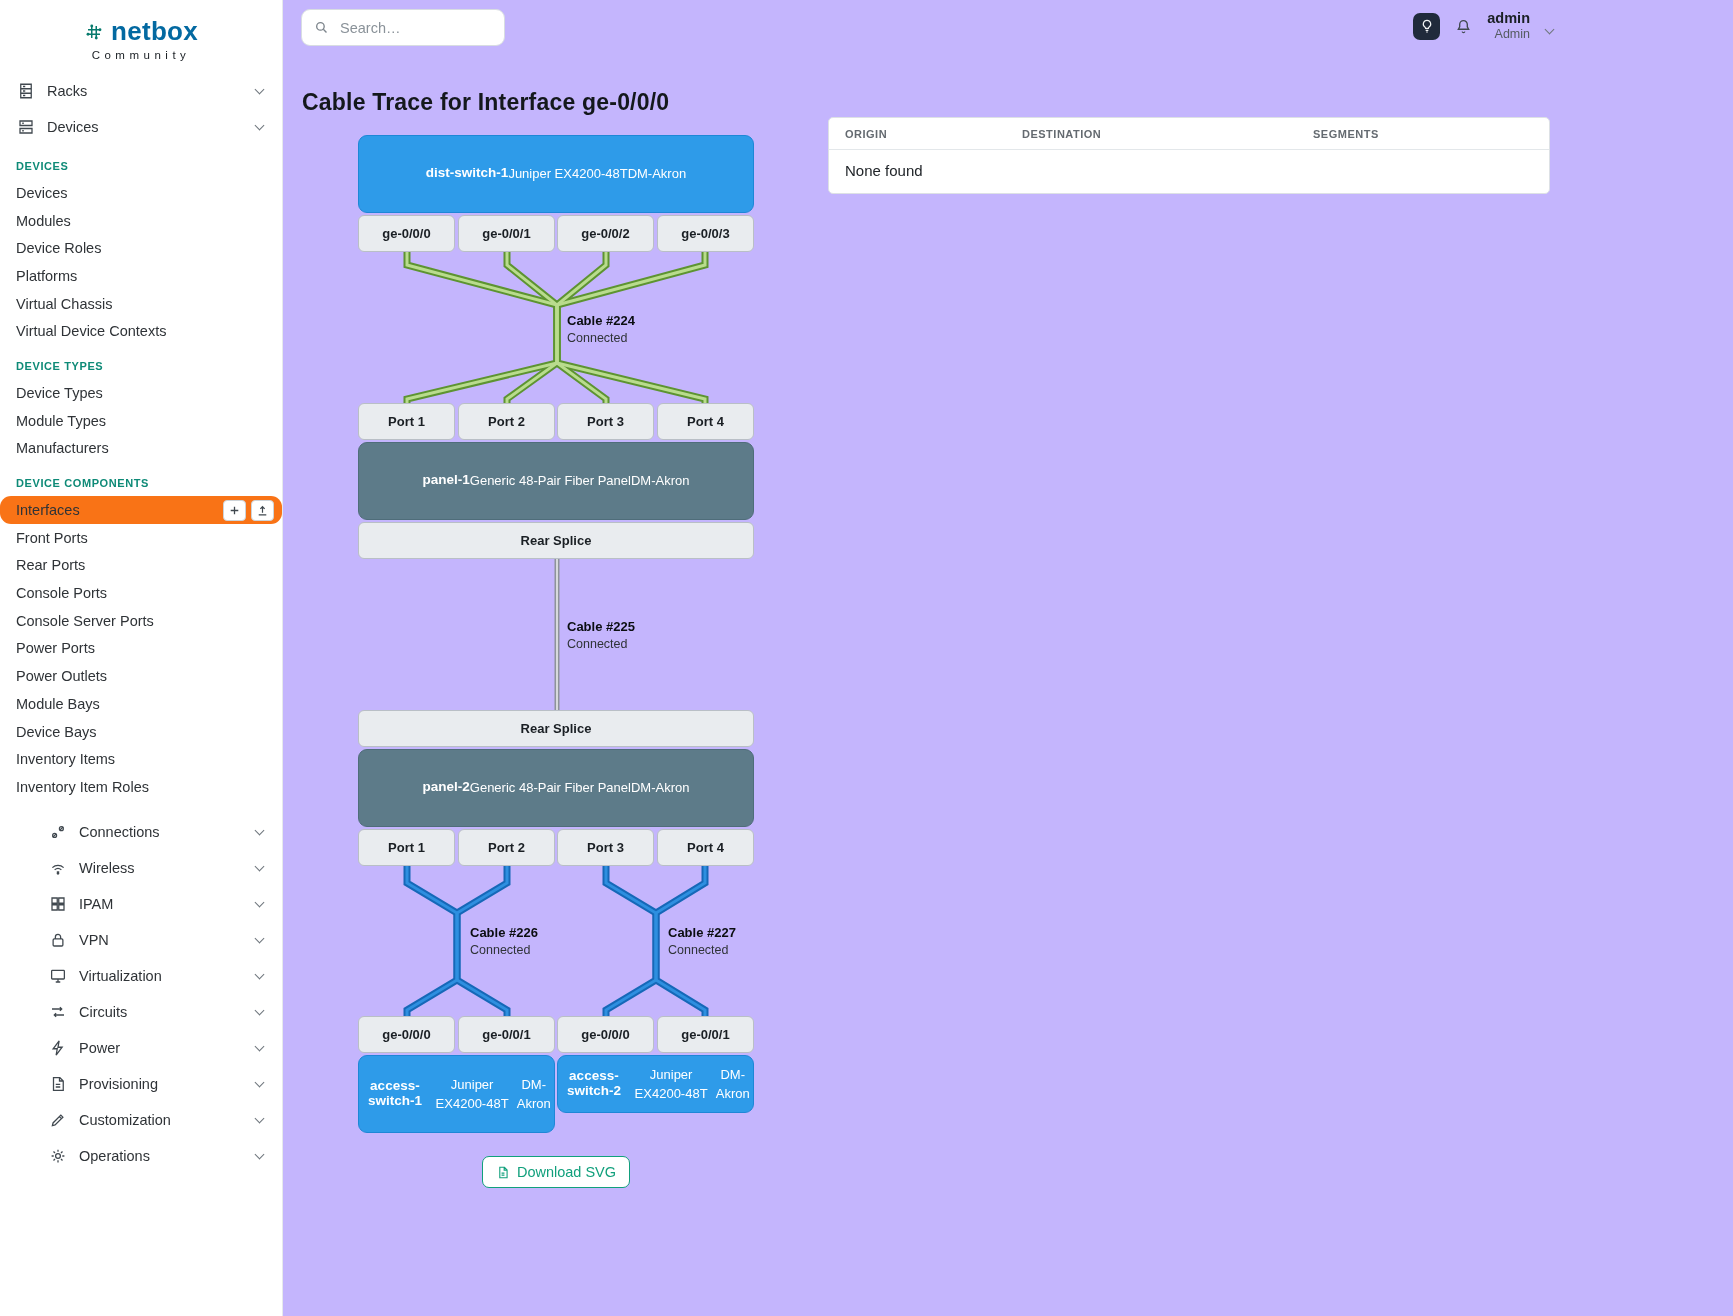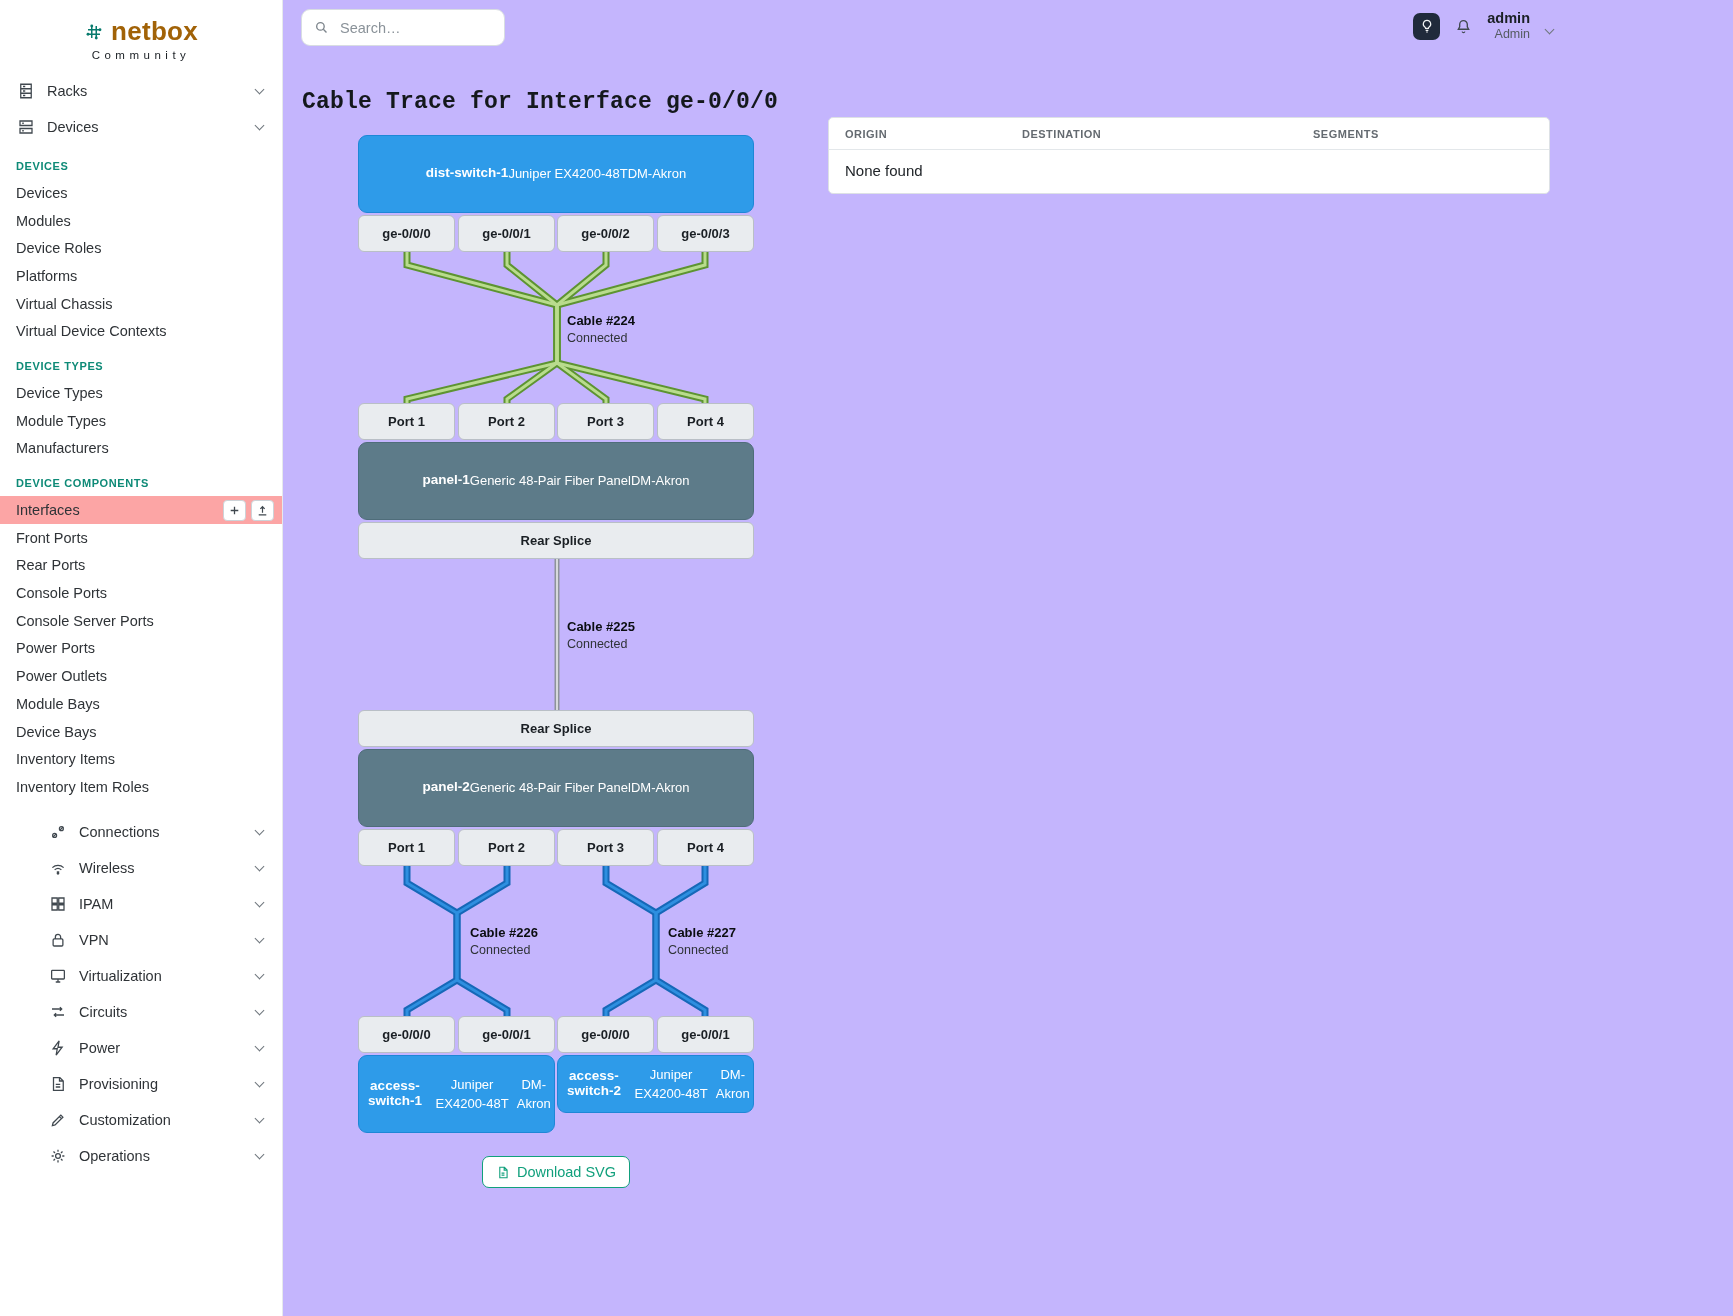--- a/index.html
+++ b/index.html
@@ -7,32 +7,32 @@
   body {
     width:1733px; height:1316px; overflow:hidden;
     font-family:"Liberation Sans", sans-serif;
     background:#ffffff; display:flex; color:#2f3337;
   }
   
   .sidebar { width:283px; min-width:283px; height:100%; background:#fff;
     border-right:1px solid #e6e9ec; padding-top:10px; overflow:hidden; }
   .logo-wrap { text-align:center; padding:6px 0 12px; }
   .logo-line { display:flex; align-items:center; justify-content:center; gap:7px; }
-  .logo-text { font-size:26px; font-weight:bold; color:#a16207; letter-spacing:.3px; }
+  .logo-text { font-size:26px; font-weight:bold; color:#0369a1; letter-spacing:.3px; }
   .logo-sub { font-size:11.5px; letter-spacing:4.5px; color:#1a1f24; margin-top:2px; }
   .nav-item { display:flex; align-items:center; height:36px; padding:0 16px; gap:11px; cursor:pointer; }
   .icon { width:20px; height:20px; display:flex; align-items:center; justify-content:center; color:#40484f; }
   .icon svg { width:18px; height:18px; }
   .nav-label { flex:1; font-size:14.5px; color:#2f3337; }
   .chev { width:7px; height:7px; border-right:1.6px solid #6f767d; border-bottom:1.6px solid #6f767d;
     transform:rotate(45deg); margin-right:3px; margin-top:-3px; }
   .group-header { font-size:11px; font-weight:bold; color:#0e8a77; letter-spacing:.6px; padding:15px 16px 7px; }
   .sub-item { display:flex; align-items:center; height:27.7px; padding:0 8px 0 16px;
     font-size:14.5px; color:#2f3337; cursor:pointer; }
-  .sub-item.active { background:#fca5a5; }
+  .sub-item.active { background:#f97316;border-radius:11px; }
   .sub-label { flex:1; }
   .mini-btn { width:23px; height:21px; background:#fff; border:1px solid #cdd3d8; border-radius:4px;
     display:flex; align-items:center; justify-content:center; margin-left:5px; color:#2f3337; padding:0; }
   .mini-btn svg { width:13px; height:13px; }
   .bottom-block { margin-top:13px;padding-left:32px; }
   
   .main { flex:1; position:relative; height:100%; background:#c4b5fd; }
   .search-box { position:absolute; left:18px; top:9px; width:204px; height:37px;
     border:1px solid #d8dde2; border-radius:9px; background:#fff;
     display:flex; align-items:center; padding:0 11px; gap:8px; }
@@ -44,21 +44,21 @@
   .theme-btn { width:27px; height:27px; background:#202a3b; border:none; border-radius:7px;
     display:flex; align-items:center; justify-content:center; cursor:pointer; }
   .theme-btn svg { width:16px; height:16px; color:#f1f3f5; }
   .bell-btn { background:none; border:none; padding:0; cursor:pointer; color:#40484f; }
   .bell-btn svg { width:19px; height:19px; }
   .user-box { text-align:right; line-height:1.2; cursor:pointer; }
   .user-name { font-size:14.5px; font-weight:bold; color:#1a1f24; }
   .user-role { font-size:12.5px; color:#555b61; }
   .user-chev { margin-left:2px; margin-top:6px; }
   .page-title { position:absolute; left:19px; top:74px; font-size:23px; font-weight:600;
-    color:#14181c; letter-spacing:.2px;font-family:Liberation Mono, monospace; }
+    color:#14181c; letter-spacing:.2px; }
   
   .diagram { position:absolute; left:75px; top:135px; width:396px; height:998px; }
   .cables-svg { position:absolute; left:0; top:0; z-index:0; }
   .dnode { position:absolute; z-index:1; border-radius:9px; display:flex; 
     align-items:center; justify-content:center; text-align:center; color:#fff; cursor:pointer; }
   .dnode.blue { background:#2e9be9; border:1px solid #1e87d6; }
   .dnode.slate { background:#5d7b89; border:1px solid #4f6d7a; }
   .dnode .nm { font-weight:bold; font-size:13.5px; margin-bottom:3px; }
   .dnode .ln { font-size:13px; line-height:1.5; }
   .pbox { position:absolute; z-index:1; height:37px; background:#e9ecef; border:1px solid #b9bfc6;

